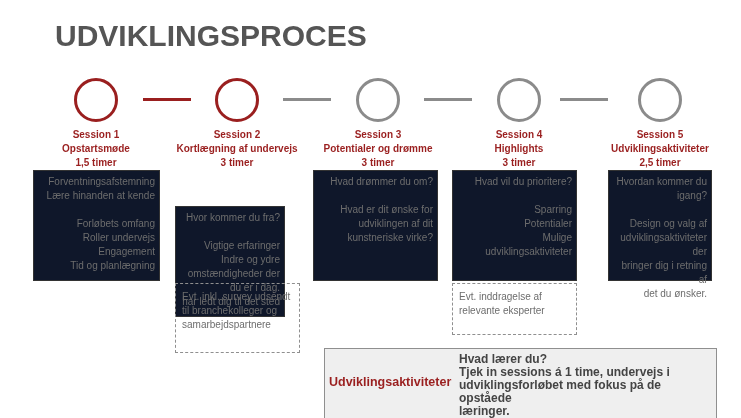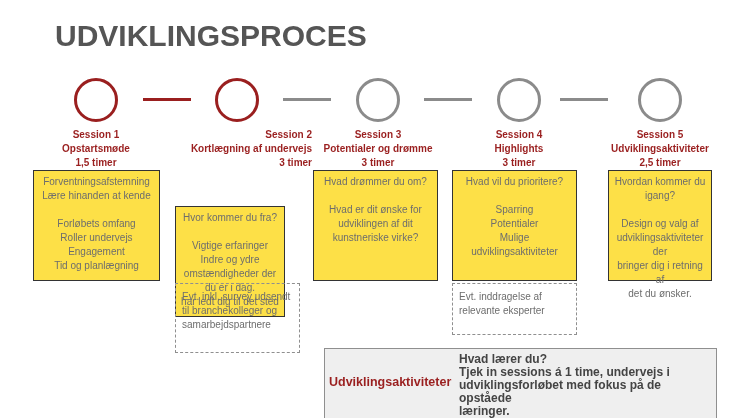--- a/index.html
+++ b/index.html
@@ -3,21 +3,21 @@
 <meta charset="utf-8">
 <style>
   html, body { margin:0; padding:0; }
   body { width:741px; height:418px; background:#ffffff; position:relative; overflow:hidden; font-family:"Liberation Sans", sans-serif; }
   .title { position:absolute; left:55px; top:19px; font-size:30px; font-weight:bold; color:#555555; letter-spacing:0px; }
   .circle { position:absolute; width:44px; height:44px; border-radius:50%; border:3px solid #8b8b8b; box-sizing:border-box; top:78px; background:#fff; }
   .circle.active { border-color:#9a1f1f; }
   .connector { position:absolute; top:98px; height:3px; background:#8b8b8b; }
   .connector.active { background:#9a1f1f; }
   .label { position:absolute; top:128px; width:150px; text-align:center; color:#9a1f1f; font-weight:bold; font-size:10px; line-height:14px; }
-  .box { position:absolute; top:170px; height:111px; border:1px solid #333; box-sizing:border-box; background:#fde047; color:#6d6d6d; font-size:10px; line-height:14px; text-align:center; padding:4px 4px; }
+  .box { position:absolute; top:170px; height:111px; border:1px solid #333; box-sizing:border-box; background:#0f172a; color:#6d6d6d; font-size:10px; line-height:14px; text-align:right; padding:4px 4px; }
   .box p { margin:0; }
   .box .gap { height:14px; }
   .dashed { position:absolute; border:1px dashed #8f8f8f; box-sizing:border-box; color:#6d6d6d; font-size:10px; line-height:14px; padding:6px 6px; }
   .bottom { position:absolute; left:324px; top:348px; width:393px; height:80px; background:#efefef; border:1px solid #8f8f8f; box-sizing:border-box; }
   .bottom .bt { position:absolute; left:4px; top:26px; font-size:12.5px; font-weight:bold; color:#9a1f1f; }
   .bottom .bd { position:absolute; left:134px; top:4px; width:250px; font-size:12px; line-height:13px; font-weight:bold; color:#444; }
 </style>
 </head>
 <body>
 
@@ -31,21 +31,21 @@
 <div class="connector" style="left:424px; width:48px;"></div>
 <div class="circle" style="left:497px;"></div>
 <div class="connector" style="left:560px; width:48px;"></div>
 <div class="circle" style="left:638px;"></div>
 
 <div class="label" style="left:21px;">
   <div>Session 1</div>
   <div>Opstartsmøde</div>
   <div>1,5 timer</div>
 </div>
-<div class="label" style="left:162px;text-align:right;">
+<div class="label" style="left:162px;">
   <div>Session 2</div>
   <div>Kortlægning af undervejs</div>
   <div>3 timer</div>
 </div>
 <div class="label" style="left:303px;">
   <div>Session 3</div>
   <div>Potentialer og drømme</div>
   <div>3 timer</div>
 </div>
 <div class="label" style="left:444px;">

